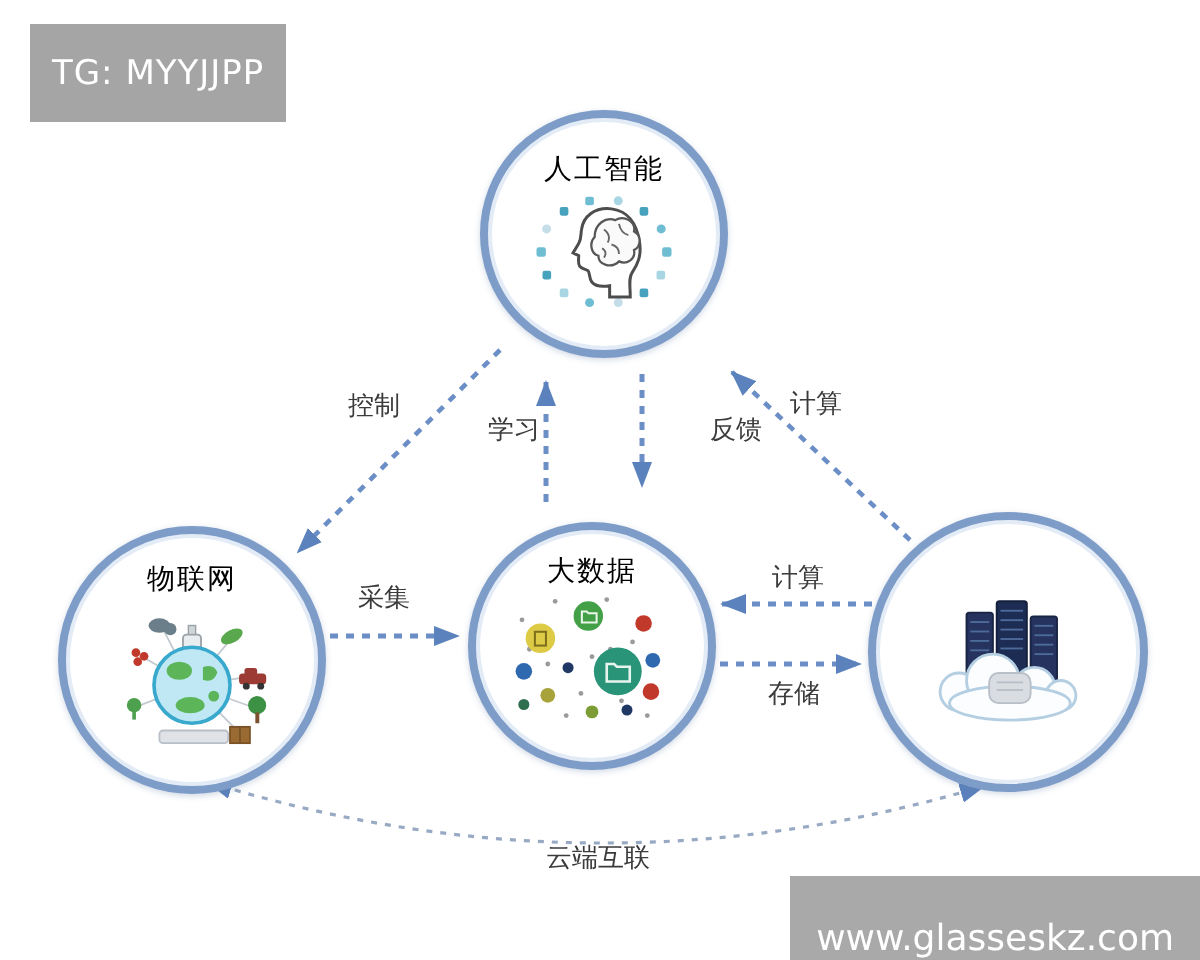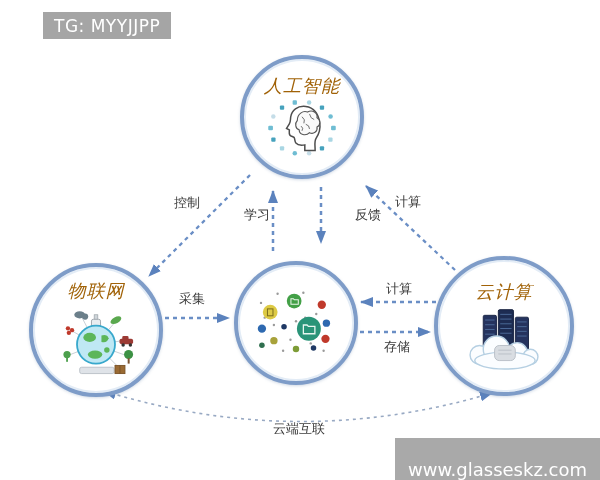--- a/index.html
+++ b/index.html
@@ -12,23 +12,22 @@
   
   .node{
     position:absolute;border-radius:50%;background:#ffffff;
     border:4px solid #7e9cc8;
     box-shadow: inset 0 0 0 2px #e3ecf6, 0 1px 3px rgba(100,130,170,.30);
     box-sizing:border-box;
     display:flex;flex-direction:column;align-items:center;justify-content:center;
     z-index:2;
   }
   .node-label{
-    font-size:18px;color:#a16207;letter-spacing:1px;line-height:1.1;
+    font-size:14px;color:#000000;letter-spacing:1px;line-height:1.1;
     white-space:nowrap;
-    font-style:italic;
   }
   #node-ai     {left:240px;top:55px;width:124px;height:124px;}
   #node-iot    {left:29px;top:263px;width:134px;height:134px;}
   #node-bigdata{left:234px;top:261px;width:124px;height:124px;}
   #node-cloud  {left:434px;top:256px;width:140px;height:140px;}
   .node .icon{margin-top:3px;line-height:0;}
 
   
   #arrows{position:absolute;left:0;top:0;z-index:1;pointer-events:none;}
 
@@ -45,22 +44,22 @@
   #lbl-compute-bd{left:399px;top:289px;}
   #lbl-store   {left:397px;top:347px;}
   #lbl-interconnect{left:299px;top:409px;margin-top:20px;}
 
   
   .wm{
     position:absolute;color:#ffffff;z-index:5;
     display:flex;align-items:center;
   }
   #wm-top{
-    left:15px;top:12px;height:27px;padding:0 11px;
-    background:#a5a5a5;font-size:17px;letter-spacing:.5px;margin-left:28px;
+    left:15px;top:12px;height:27px;padding:11px 11px;
+    background:#a5a5a5;font-size:17px;letter-spacing:.5px;
   }
   #wm-bottom{
     right:0;top:438px;height:30px;padding:16px 13px;
     background:#a9a9a9;font-size:18px;
   }
 </style>
 </head>
 <body>
 
 <div id="canvas">
@@ -156,20 +155,21 @@
         <rect x="83" y="61" width="2.2" height="6" fill="#7a5230"></rect>
         <rect x="69" y="69" width="11" height="9" fill="#9a6a33" stroke="#7a5226" stroke-width="1"></rect>
         <line x1="74.5" y1="69" x2="74.5" y2="78" stroke="#7a5226" stroke-width="1"></line>
         <circle cx="16" cy="57" r="4" fill="#4da04d"></circle>
         <rect x="15" y="60" width="2" height="5" fill="#4da04d"></rect>
       </svg>
     </div>
   </div>
 
   <div class="node" id="node-bigdata">
+    <div class="node-label">大数据</div>
     <div class="icon">
       <svg width="82" height="70" viewBox="0 0 88 76">
         <g fill="#9a9a9a">
           <circle cx="6" cy="14" r="1.3"></circle>
             <circle cx="24" cy="4" r="1.3"></circle>
             <circle cx="52" cy="3" r="1.3"></circle>
           <circle cx="66" cy="26" r="1.3"></circle>
             <circle cx="54" cy="30" r="1.3"></circle>
             <circle cx="20" cy="38" r="1.3"></circle>
           <circle cx="60" cy="58" r="1.3"></circle>
@@ -192,21 +192,20 @@
         <circle cx="31" cy="40" r="3" fill="#1f3864"></circle>
         <circle cx="63" cy="63" r="3" fill="#1f3864"></circle>
         <circle cx="20" cy="55" r="4" fill="#a8a23a"></circle>
         <circle cx="44" cy="64" r="3.5" fill="#7d9c36"></circle>
         <circle cx="7" cy="60" r="3" fill="#2f6f4f"></circle>
       </svg>
     </div>
   </div>
 
   <div class="node" id="node-cloud">
-    <div class="node-label">云计算</div>
     <div class="icon">
       <svg width="86" height="66" viewBox="0 0 88 70">
         <rect x="22" y="12" width="14" height="40" rx="1.5" fill="#25335e" stroke="#1a2544" stroke-width="1"></rect>
         <rect x="56" y="14" width="14" height="38" rx="1.5" fill="#25335e" stroke="#1a2544" stroke-width="1"></rect>
         <rect x="38" y="6" width="16" height="48" rx="1.5" fill="#1d2c52" stroke="#141f3d" stroke-width="1"></rect>
         <g stroke="#4c6b9a" stroke-width="1">
           <line x1="24" y1="17" x2="34" y2="17"></line>
             <line x1="24" y1="22" x2="34" y2="22"></line>
           <line x1="24" y1="27" x2="34" y2="27"></line>
             <line x1="24" y1="32" x2="34" y2="32"></line>

